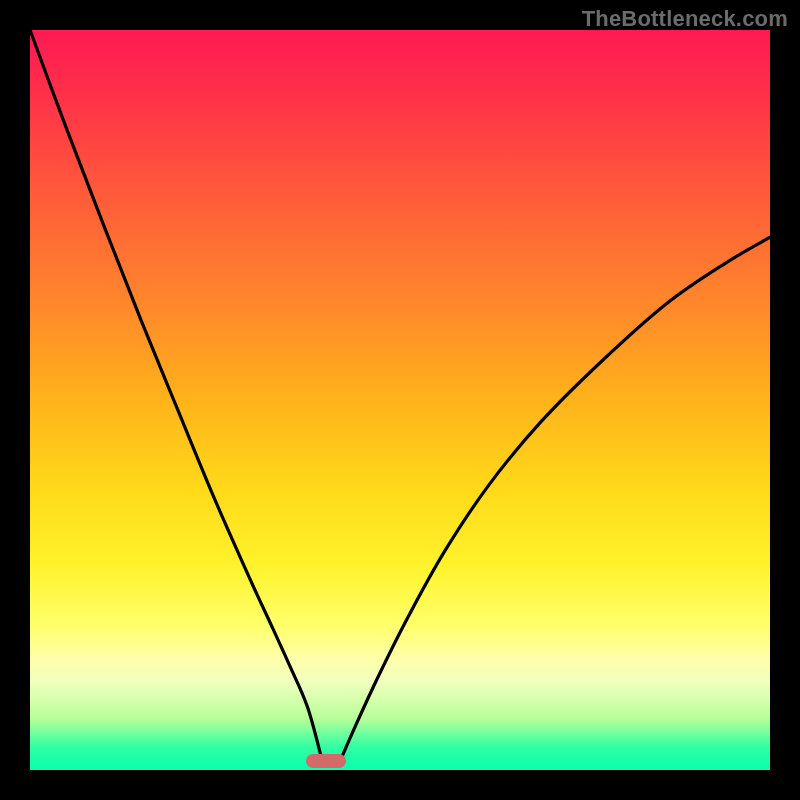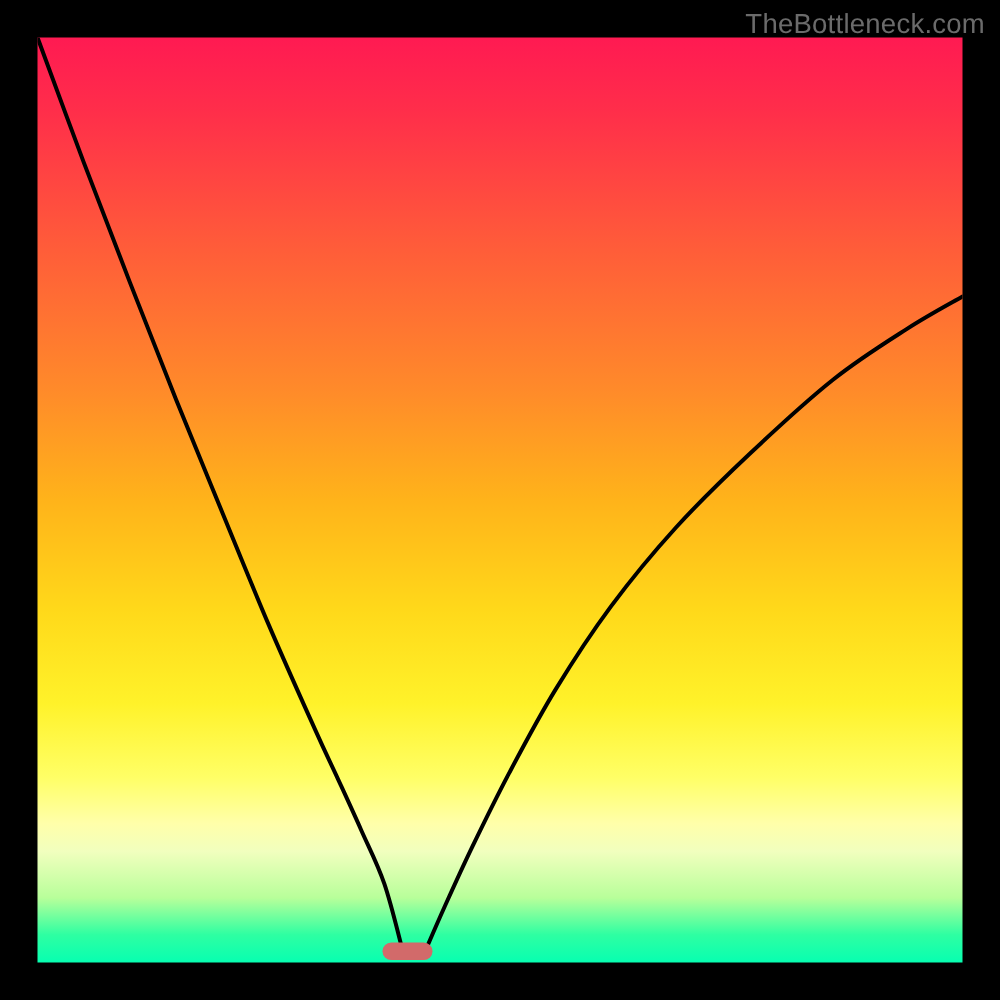--- a/index.html
+++ b/index.html
@@ -60,21 +60,21 @@
     width: 40px;
     height: 14px;
     border-radius: 7px;
     background: #d26a6a;
   }
   .watermark {
     position: absolute;
     top: 6px;
     right: 12px;
     font-size: 22px;
-    font-weight: 400;
+    font-weight: 700;
     color: #6b6b6b;
     letter-spacing: 0.2px;
     user-select: none;
   }
 </style>
 </head>
 <body>
 
 <div class="frame">
   <div class="watermark">TheBottleneck.com</div>

